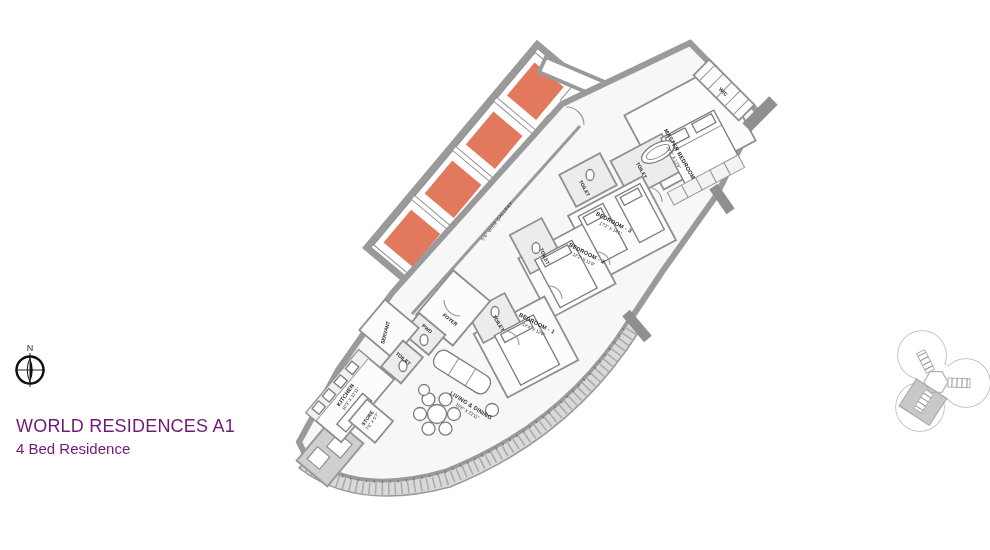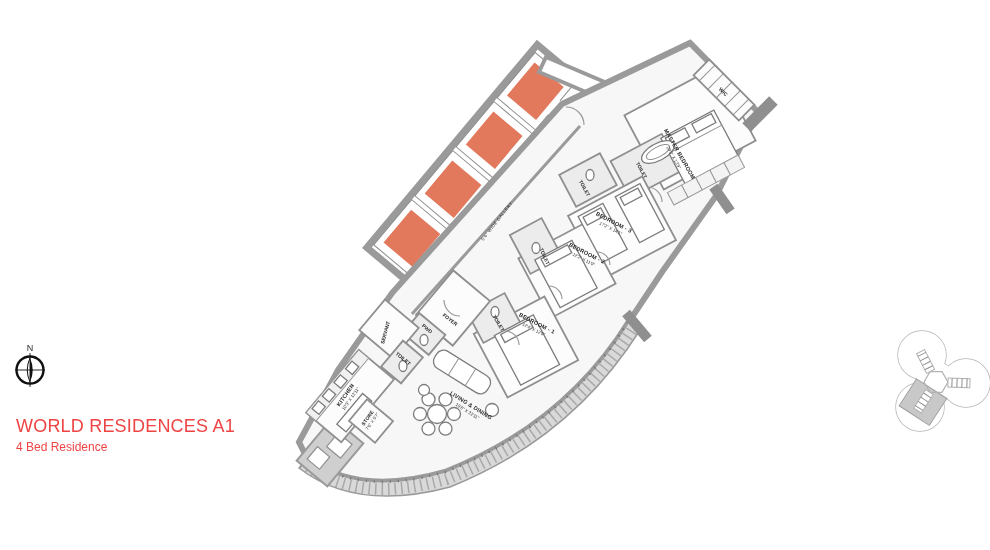--- a/index.html
+++ b/index.html
@@ -12,23 +12,23 @@
   .tsmall{font-size:5px;font-weight:700;}
   .tlobby{font-size:6.5px;font-weight:700;letter-spacing:1.6px;}
   .tgal{font-size:4.4px;letter-spacing:.4px;}
   .tN{font-size:9px;font-weight:400;}
   .room{fill:#fcfcfc;stroke:#8f8f8f;stroke-width:1.8;}
   .wet{fill:#ececec;stroke:#8f8f8f;stroke-width:1.8;}
   .furn{fill:#ffffff;stroke:#7c7c7c;stroke-width:1.3;}
   .thin{stroke:#8f8f8f;stroke-width:1;fill:none;}
   .arc{stroke:#999999;stroke-width:1.2;fill:none;}
   .kp{stroke:#b2b2b2;stroke-width:1.4;fill:#ffffff;}
-  #title-block{position:absolute;left:16px;top:416px;color:#ef4444;}
+  #title-block{position:absolute;left:16px;top:416px;color:#701a75;}
   #title-block .l1{font-size:18px;letter-spacing:.2px;}
-  #title-block .l2{font-size:12px;margin-top:3px;}
+  #title-block .l2{font-size:15px;margin-top:3px;}
 </style>
 </head>
 <body>
 
 <div id="stage">
 <svg width="990" height="550" viewBox="0 0 990 550">
 
   <g transform="translate(362,248) rotate(-50)">
     <rect x="0" y="0" width="272" height="78" fill="#9a9a9a"></rect>
     <rect x="7" y="7" width="258" height="64" fill="#ffffff"></rect>

